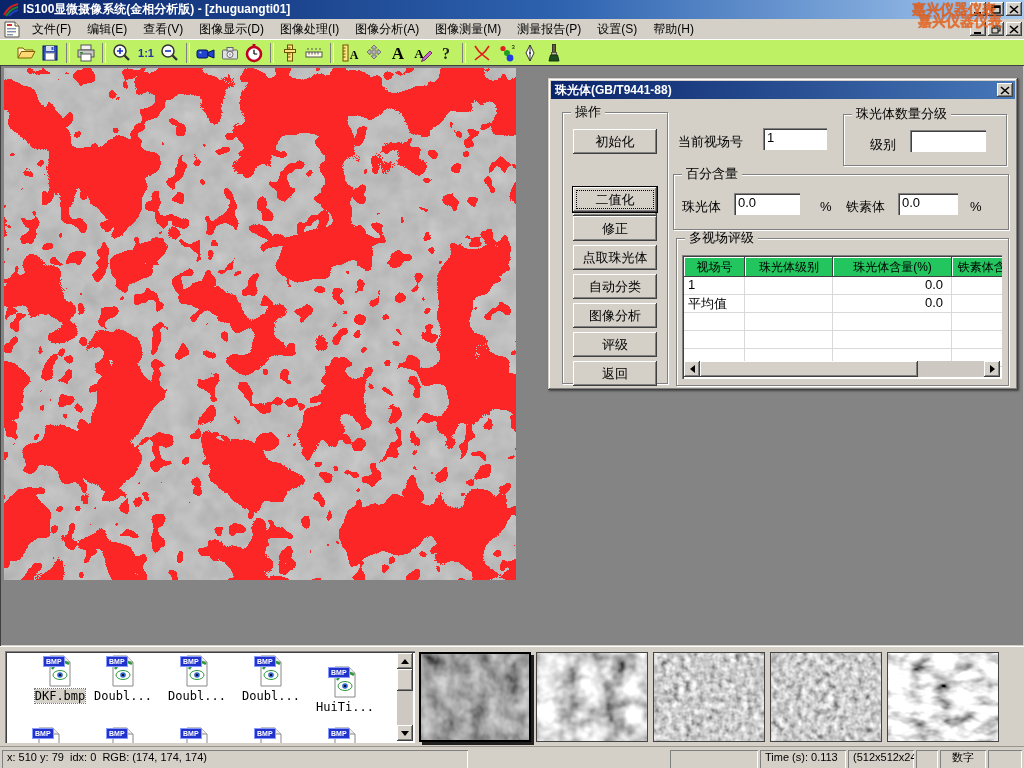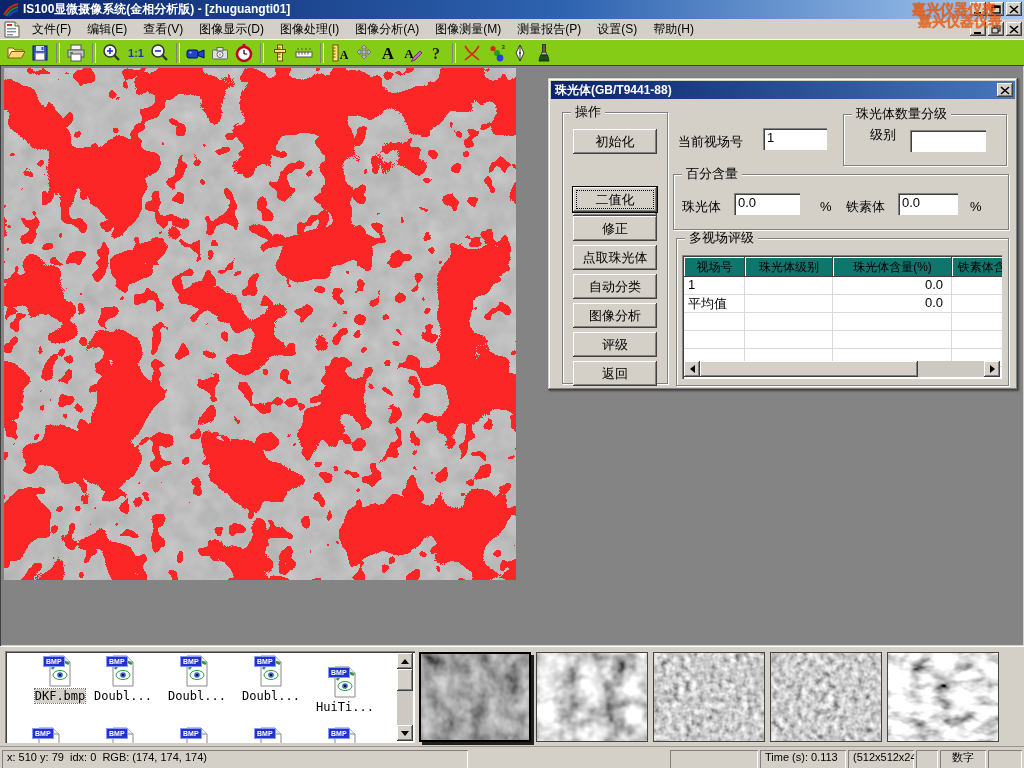--- a/index.html
+++ b/index.html
@@ -18,22 +18,22 @@
   .winbtns{position:absolute;right:2px;top:2px;display:flex;gap:2px;}
   .wbtn{width:16px;height:14px;display:flex;align-items:center;justify-content:center;}
   
   .wm{position:absolute;color:#e8611c;font-weight:bold;font-size:14px;z-index:60;white-space:nowrap;text-shadow:0 0 1px #b84400;}
   
   #menubar{position:absolute;left:0;top:19px;width:1024px;height:20px;background:#d4d0c8;display:flex;align-items:center;}
   .docicon{width:16px;height:17px;margin:0 4px 0 4px;}
   .mitem{padding:0 8px;line-height:19px;white-space:nowrap;}
   .mdibtns{position:absolute;right:2px;top:22px;display:flex;gap:2px;}
   
-  #toolbar{position:absolute;left:0;top:39px;width:1024px;height:26px;background:#84cc16;
-    border-top:1px solid #fff;display:flex;align-items:center;padding-left:4px;box-sizing:border-box;}
+  #toolbar{position:absolute;left:0;top:39px;width:1024px;height:26px;background:#bef264;
+    border-top:1px solid #fff;display:flex;align-items:center;padding-left:14px;box-sizing:border-box;}
   .tbtn{width:24px;height:22px;display:flex;align-items:center;justify-content:center;flex:0 0 auto;}
   .sep{width:2px;height:20px;border-left:1px solid #808080;border-right:1px solid #fff;margin:0 4px;flex:0 0 auto;}
   .oneone{color:#2233aa;font-weight:bold;font-size:11px;}
   
   #mdi{position:absolute;left:0;top:65px;width:1024px;height:581px;background:#848484;
     box-shadow:inset 1px 1px 0 #404040,inset -1px -1px 0 #d4d0c8;}
   #micrograph{position:absolute;left:4px;top:3px;width:512px;height:512px;}
   
   #dialog{position:absolute;left:548px;top:78px;width:470px;height:312px;background:#d4d0c8;z-index:40;
     box-shadow:inset -1px -1px 0 #404040,inset 1px 1px 0 #d4d0c8,inset -2px -2px 0 #808080,inset 2px 2px 0 #fff,1px 1px 2px rgba(0,0,0,.5);}
@@ -43,21 +43,21 @@
   .dlgclose{position:absolute;right:2px;top:2px;}
   .btn{position:absolute;left:10px;width:84px;height:25px;font-size:13px;display:flex;align-items:center;justify-content:center;cursor:default;}
   .btn.focus{box-shadow:0 0 0 1px #000,inset -1px -1px 0 #404040,inset 1px 1px 0 #fff,inset -2px -2px 0 #808080;}
   .btn.focus .dot{position:absolute;left:3px;top:3px;right:3px;bottom:3px;border:1px dotted #000;}
   .dlbl{position:absolute;font-size:13px;white-space:nowrap;}
   .dinput{position:absolute;font-size:13px;padding:2px 0 0 4px;box-sizing:border-box;}
   
   .tbl{position:absolute;left:5px;top:16px;width:320px;height:124px;background:#fff;overflow:hidden;
     box-shadow:inset 1px 1px 0 #808080,inset 2px 2px 0 #404040,inset -1px -1px 0 #fff;}
   .thead{display:flex;height:20px;margin:2px 0 0 2px;}
-  .th{box-shadow:inset -1px -1px 0 #404040,inset 1px 1px 0 #fff;background:#0f766e;font-size:12px;
+  .th{box-shadow:inset -1px -1px 0 #404040,inset 1px 1px 0 #fff;background:#22c55e;font-size:12px;
     display:flex;align-items:center;justify-content:center;box-sizing:border-box;flex:0 0 auto;white-space:nowrap;overflow:hidden;}
   .trow{display:flex;height:17px;border-bottom:1px solid #d9d9d9;margin-left:2px;font-size:13px;}
   .td{box-sizing:border-box;border-right:1px solid #d9d9d9;flex:0 0 auto;white-space:nowrap;overflow:hidden;}
   .c1{width:61px;padding-left:4px;} .c2{width:88px;} .c3{width:119px;text-align:right;padding-right:8px;} .c4{width:90px;}
   .hscroll{position:absolute;left:2px;right:2px;bottom:2px;height:16px;background:#cdc9c2;display:flex;}
   .sbtn{width:16px;height:16px;display:flex;align-items:center;justify-content:center;flex:0 0 auto;}
   .hthumb{margin-left:0;width:218px;height:16px;}
   .tri{width:0;height:0;}
   
   #bottombar{position:absolute;left:0;top:646px;width:1024px;height:100px;background:#d4d0c8;border-top:1px solid #fff;box-sizing:border-box;}
@@ -345,21 +345,21 @@
       <div class="btn raised" style="top:190px;">图像分析</div>
       <div class="btn raised" style="top:219px;">评级</div>
       <div class="btn raised" style="top:248px;">返回</div>
     </div>
 
     <span class="dlbl" style="left:130px;top:55px;">当前视场号</span>
     <div class="dinput sunkfield" style="left:215px;top:50px;width:64px;height:22px;">1</div>
 
     <div class="groupbox" style="left:295px;top:36px;width:162px;height:50px;">
       <span class="grouplabel">珠光体数量分级</span>
-      <span class="dlbl" style="left:26px;top:11px;">级别</span>
+      <span class="dlbl" style="left:26px;top:21px;">级别</span>
       <div class="dinput sunkfield" style="left:66px;top:15px;width:76px;height:22px;"></div>
     </div>
 
     <div class="groupbox" style="left:125px;top:96px;width:334px;height:54px;">
       <span class="grouplabel">百分含量</span>
       <span class="dlbl" style="left:8px;top:23px;">珠光体</span>
       <div class="dinput sunkfield" style="left:60px;top:18px;width:66px;height:22px;">0.0</div>
       <span class="dlbl" style="left:146px;top:24px;">%</span>
       <span class="dlbl" style="left:172px;top:23px;">铁素体</span>
       <div class="dinput sunkfield" style="left:224px;top:18px;width:60px;height:22px;">0.0</div>

